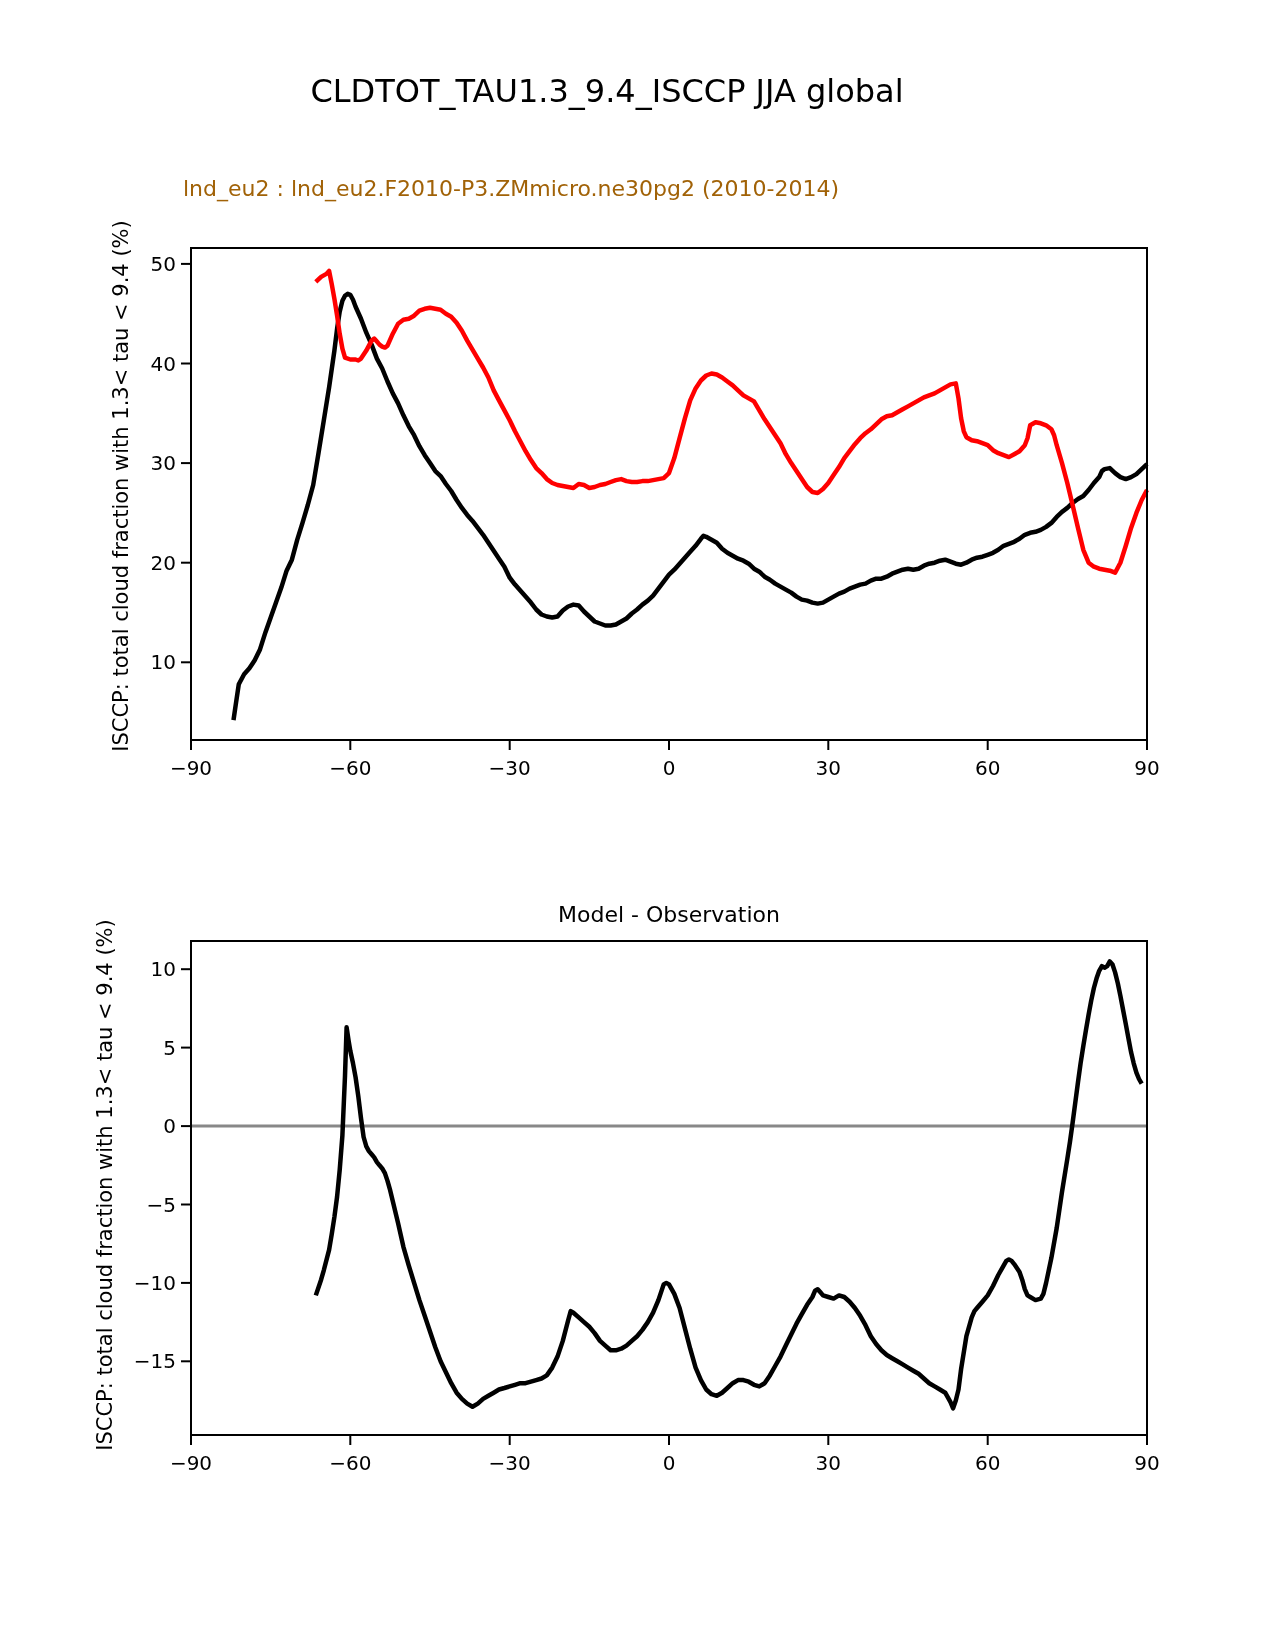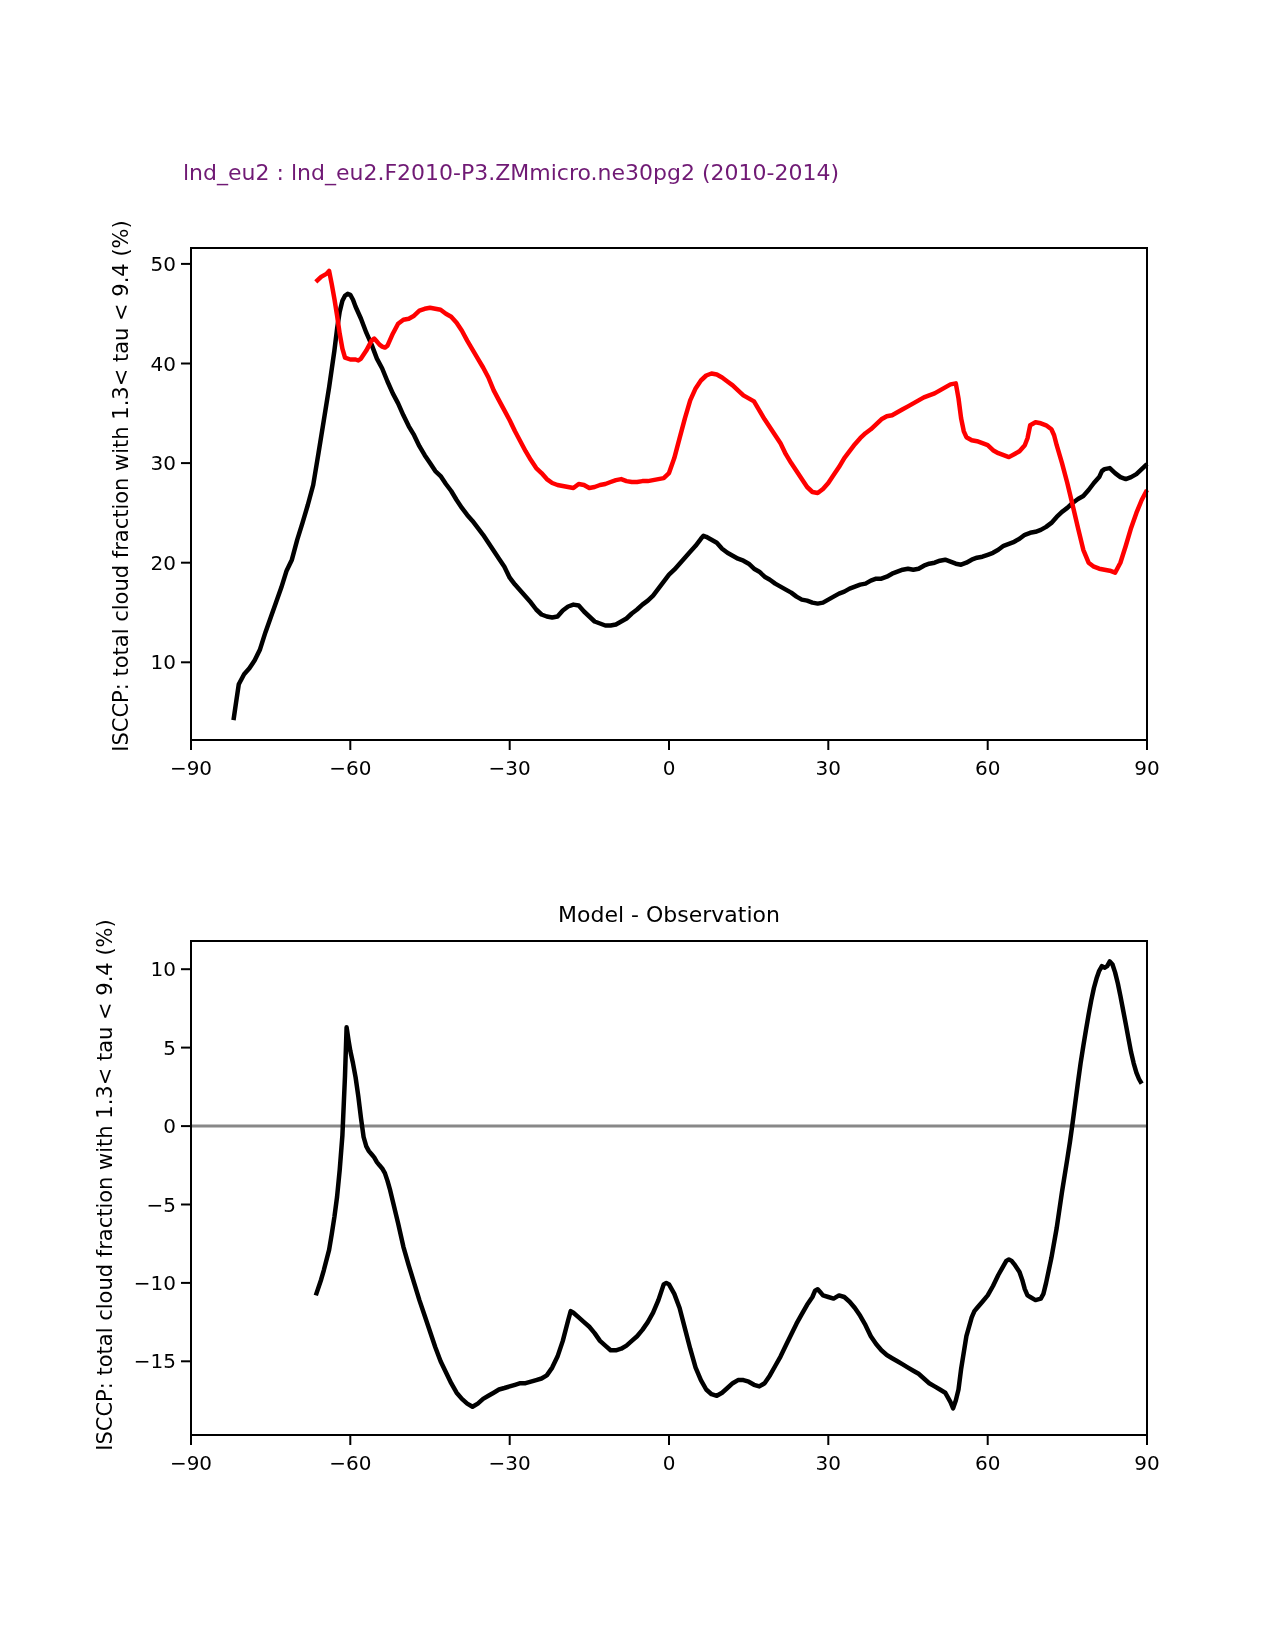--- a/index.html
+++ b/index.html
@@ -23,21 +23,21 @@
     font-size: 32px;
     color: #000000;
     white-space: nowrap;
   }
   .legend-line {
     position: absolute;
     left: 183px;
     font-size: 22px;
     white-space: nowrap;
   }
-  .legend-model { top: 160px; color: #701a75; }
+  .legend-model { top: 176px; color: #a16207; }
   .legend-reference { top: 197px; color: #ff0000; }
   .axes-title {
     position: absolute;
     left: 0; top: 902px; width: 1338px;
     text-align: center;
     font-size: 22px;
     color: #000000;
   }
   .ylabel {
     position: absolute;
@@ -54,20 +54,21 @@
     font-family: "DejaVu Sans", "Liberation Sans", sans-serif;
     font-size: 20px;
     fill: #000000;
   }
 </style>
 </head>
 <body>
 
 <div id="figure">
 
+  <div class="fig-title">CLDTOT_TAU1.3_9.4_ISCCP JJA global</div>
 
   <div class="legend-line legend-model">lnd_eu2 : lnd_eu2.F2010-P3.ZMmicro.ne30pg2 (2010-2014)</div>
 
 
   <div class="ylabel ylabel-top">ISCCP: total cloud fraction with 1.3&lt; tau &lt; 9.4 (%)</div>
 
   <div class="axes-title">Model - Observation</div>
 
   <div class="ylabel ylabel-bottom">ISCCP: total cloud fraction with 1.3&lt; tau &lt; 9.4 (%)</div>
 

